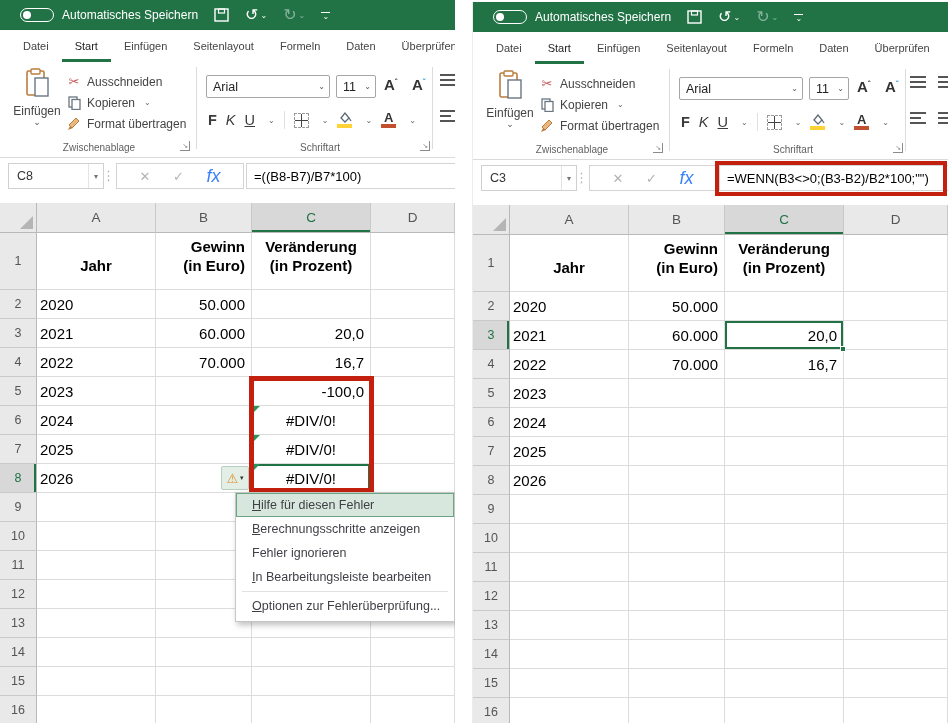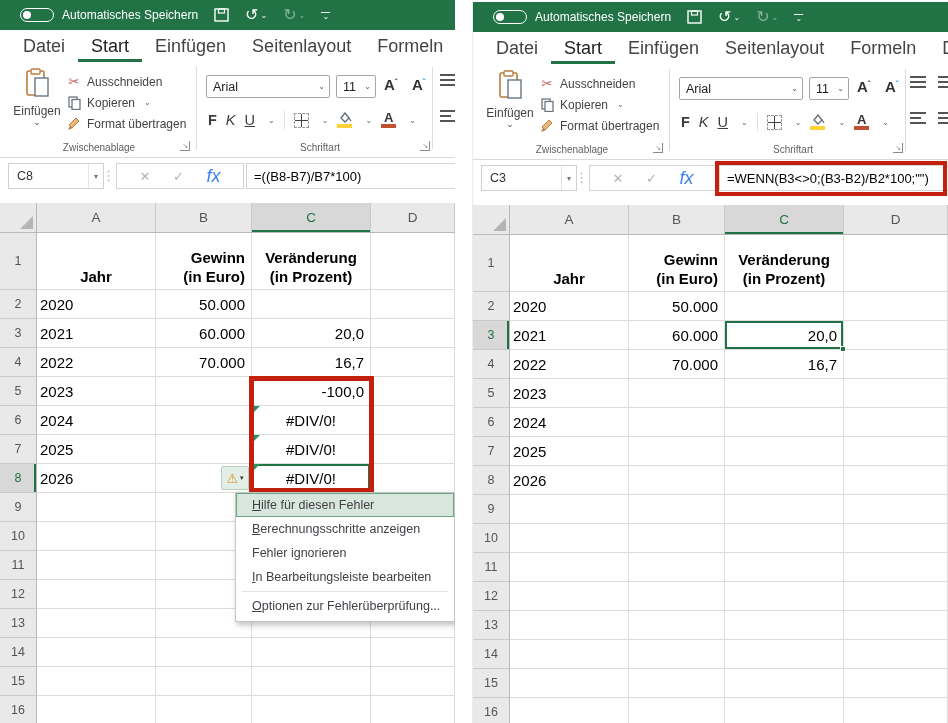--- a/index.html
+++ b/index.html
@@ -15,21 +15,21 @@
   .pill::before{content:"";position:absolute;left:2px;top:2px;width:8px;height:8px;border-radius:50%;background:#fff;}
   .tbicon{display:inline-flex;align-items:center;margin-left:16px;}
   .tbglyph{font-size:16px;line-height:1;color:#fff;}
   .tbchev{font-size:8px;margin-left:2px;color:#fff;}
   .dim{opacity:.45;}
   .qat{display:inline-flex;flex-direction:column;align-items:center;margin-left:16px;}
   .qat i{display:block;width:9px;border-top:1.5px solid #fff;margin-bottom:1px;}
   .qat b{font-weight:normal;font-size:8px;line-height:5px;}
 
   
-  .menubar{position:absolute;left:0;right:0;top:30px;height:32px;background:#fff;display:flex;align-items:stretch;padding-left:10px;font-size:18px;color:#444;}
+  .menubar{position:absolute;left:0;right:0;top:30px;height:32px;background:#fff;display:flex;align-items:stretch;padding-left:10px;font-size:11px;color:#444;}
   .tab{padding:0 13px;display:flex;align-items:center;white-space:nowrap;}
   .tab.active{color:#1e1e1e;box-shadow:inset 0 -3px 0 #217346;}
 
   
   .ribbon{position:absolute;left:0;right:0;top:62px;height:96px;background:#fff;border-bottom:1px solid #dadada;font-size:12px;color:#444;}
   .paste{position:absolute;left:8px;top:6px;width:58px;text-align:center;}
   .paste .lbl{margin-top:2px;}
   .paste .chev{font-size:9px;color:#555;line-height:8px;}
   .clipitems{position:absolute;left:66px;top:9px;}
   .clipitems .row{height:21px;display:flex;align-items:center;gap:5px;white-space:nowrap;}
@@ -85,21 +85,21 @@
   .colhead{background:#e9e9e9;border-right:1px solid #c9c9c9;border-bottom:1px solid #b9b9b9;justify-content:center;font-size:13.5px;color:#555;}
   .rowhead{background:#e9e9e9;border-right:1px solid #b9b9b9;border-bottom:1px solid #c9c9c9;justify-content:center;font-size:12.5px;color:#555;}
   .corner{background:#e9e9e9;border-right:1px solid #b9b9b9;border-bottom:1px solid #b9b9b9;}
   .cornertri{position:absolute;right:3px;bottom:3px;width:0;height:0;border-bottom:13px solid #b5b5b5;border-left:13px solid transparent;}
   .acthead{background:#d8d8d8;color:#217346;box-shadow:inset 0 -2px 0 #217346;font-weight:normal;}
   .actrow{background:#d8d8d8;color:#217346;box-shadow:inset -2px 0 0 #217346;}
   .cell{border-right:1px solid #dcdcdc;border-bottom:1px solid #dcdcdc;font-size:15px;color:#000;padding:0 4px;background:#fff;}
   .al{justify-content:flex-start;padding-left:3px;}
   .ar{justify-content:flex-end;padding-right:6px;}
   .ac{justify-content:center;}
-  .h{font-weight:bold;flex-direction:column;justify-content:flex-end;line-height:19px;padding-bottom:3px;}
+  .h{font-weight:bold;flex-direction:column;justify-content:flex-end;line-height:19px;padding-bottom:14px;}
   .ha{align-items:center;}
   .hb{align-items:flex-end;padding-right:6px;}
   .hc{align-items:center;}
   .sel{box-shadow:inset 0 0 0 2px #217346;z-index:2;}
   .handle{position:absolute;right:-3px;bottom:-3px;width:6px;height:6px;background:#217346;border:1px solid #fff;z-index:4;}
   .tri{position:absolute;left:0;top:0;width:0;height:0;border-top:8px solid #28945a;border-right:8px solid transparent;}
 
   
   .redbox{position:absolute;left:249px;top:376px;width:125px;height:117px;border:5px solid #c4200f;z-index:7;}
   .errbtn{position:absolute;left:221px;top:466px;width:28px;height:24px;background:#e3eee7;border:1px solid #b8cfc0;border-radius:2px;display:flex;align-items:center;justify-content:center;z-index:8;}

